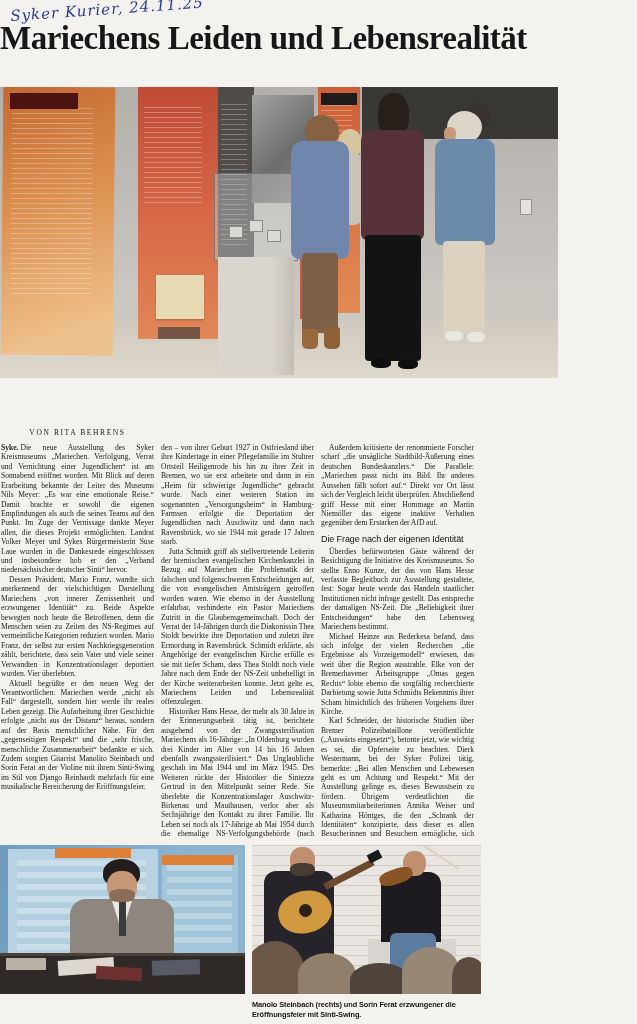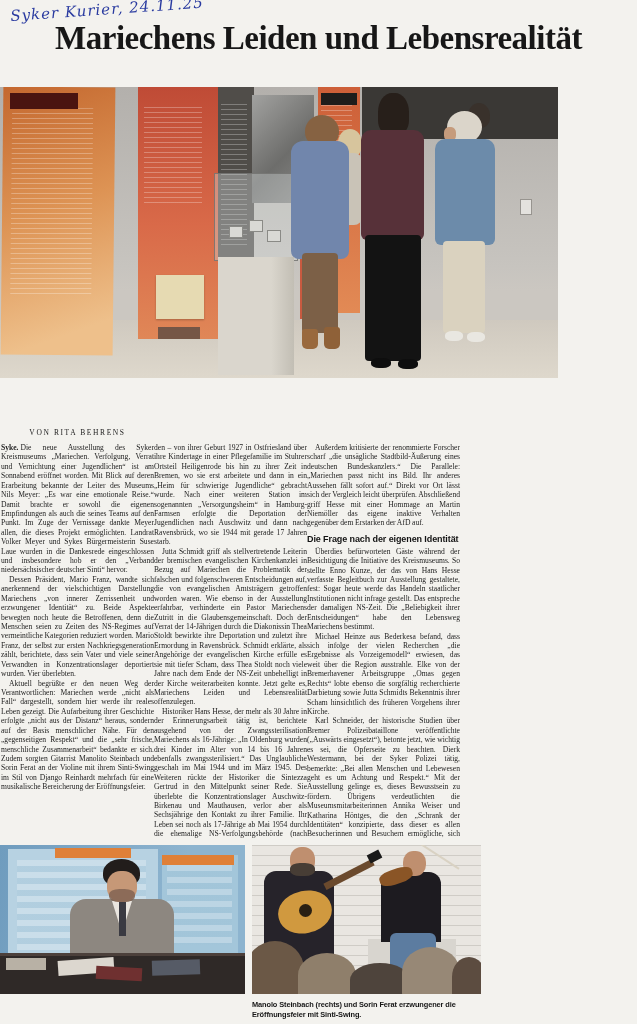--- a/index.html
+++ b/index.html
@@ -14,21 +14,21 @@
   
   .handwriting{
     left:10px; top:-2px; width:260px;
     font-family:"DejaVu Serif", serif; font-style:italic;
     font-size:15px; color:#2a3ba0; transform:rotate(-4deg);
     letter-spacing:1px; white-space:nowrap;
   }
 
   
   .headline{
-    left:0; top:20px; width:637px; text-align:center;
+    left:0; top:20px; width:637px; text-align:left;
     font-size:33px; font-weight:700; letter-spacing:-0.5px; color:#171717;
   }
   .subhead{
     left:0; top:62px; width:637px; text-align:center;
     font-size:12.5px; font-weight:700; color:#1b1b1b;
   }
 
   
   .main-photo{
     left:0; top:87px; width:558px; height:291px; overflow:hidden;
@@ -95,32 +95,32 @@
     text-align:left;
   }
 
   
   .byline{
     left:0; top:428px; width:155px; text-align:center;
     font-size:7.5px; letter-spacing:1.6px; color:#222;
   }
   .columns{
     left:1px; top:443px; width:474px; height:396px; overflow:hidden;
-    display:flex; 
+    display:flex; gap:7px;
   }
   .article-col{width:153px; flex:0 0 153px;}
   .para{
     margin:0; font-size:7.6px; line-height:9.42px; text-align:justify;
     color:#1c1c1c; word-spacing:-0.2px;
   }
   .indent{text-indent:8px;}
   .lead-in{font-weight:700; margin-right:2px;}
   .crosshead{
     margin:6px 0 3px 0; font-family:"Liberation Sans", sans-serif;
-    font-size:9px; font-weight:700; color:#131313; letter-spacing:-0.1px;
+    font-size:9px; font-weight:400; color:#131313; letter-spacing:-0.1px;
   }
 
   
   .photo-left{
     left:0; top:845px; width:245px; height:149px; overflow:hidden;
     background:linear-gradient(100deg,#6f9cbe,#8db4cf 70%);
   }
   .bl-panel1{left:8px;top:4px;width:150px;height:112px;background:#b7d2e2;}
   .bl-panel2{left:162px;top:10px;width:76px;height:100px;background:#a3c6da;}
   .bl-docs{position:absolute;left:6%;top:10%;width:86%;height:80%;

